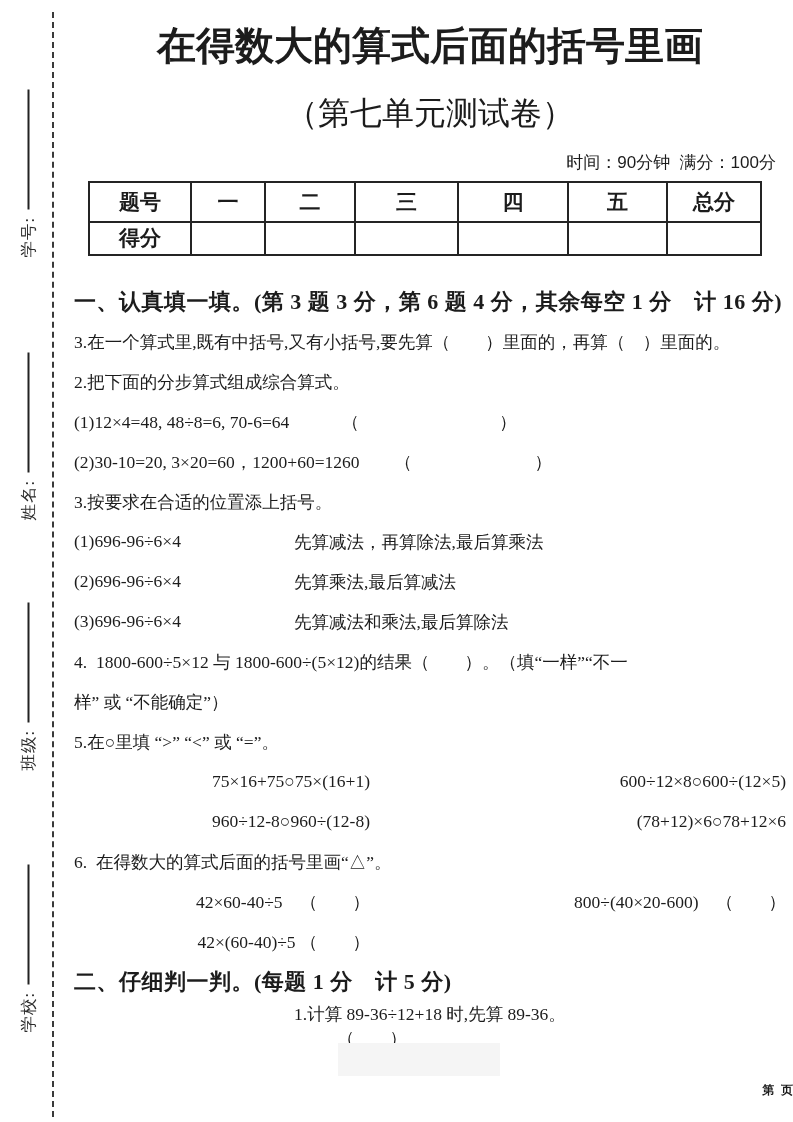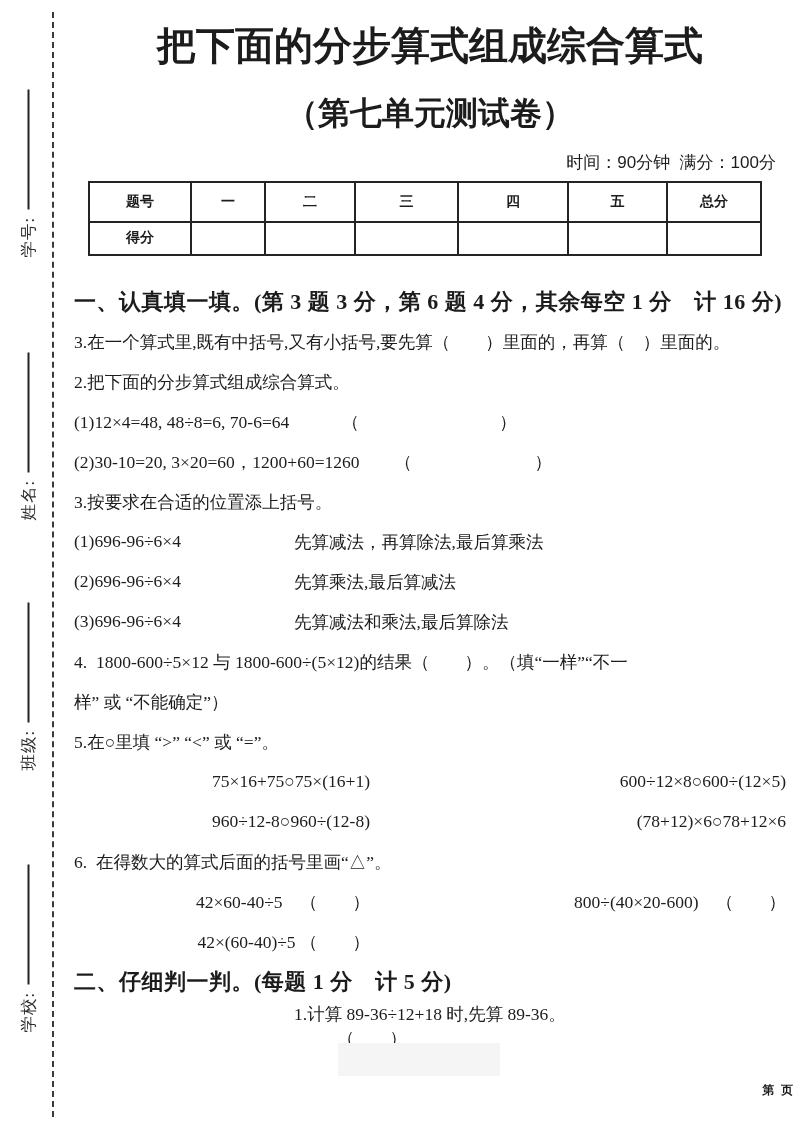--- a/index.html
+++ b/index.html
@@ -25,31 +25,31 @@
     width:120px;height:0;border-bottom:2px solid #222;
   }
   
   .main{position:absolute;left:74px;top:22px;width:712px;}
   .title{
     text-align:center;font-family:"Liberation Sans", sans-serif;
     font-weight:bold;font-size:39px;line-height:1.25;white-space:pre;
   }
   .subtitle{
     text-align:center;font-family:"Liberation Sans", sans-serif;
-    font-weight:bold;font-size:32px;line-height:1.25;margin-top:22px;white-space:pre;
+    font-weight:normal;font-size:32px;line-height:1.25;margin-top:22px;white-space:pre;
   }
   .meta{
     text-align:right;font-family:"Liberation Sans", sans-serif;
     font-size:17px;margin-top:18px;padding-right:10px;white-space:pre;
   }
   
   table.score{
     border-collapse:collapse;margin-left:14px;margin-top:7px;
     table-layout:fixed;width:672px;
-    font-family:"Liberation Sans", sans-serif;font-weight:bold;font-size:14px;
+    font-family:"Liberation Sans", sans-serif;font-weight:bold;font-size:21px;
   }
   table.score td{
     border:2px solid #242424;text-align:center;vertical-align:middle;
     padding:0;overflow:hidden;
   }
   tr.hdr td{height:38px;}
   tr.scr td{height:31px;}
   
   .lines{margin-top:26px;font-size:17.5px;}
   .line{height:40px;display:flex;align-items:center;}
@@ -88,21 +88,21 @@
 <div class="side-unit" style="top:660px">
   <span class="side-label">班级:</span>
   <span class="side-blank"></span>
 </div>
 <div class="side-unit" style="top:922px">
   <span class="side-label">学校:</span>
   <span class="side-blank"></span>
 </div>
 
 <div class="main">
-  <div class="title">把下面的分步算式组成综合算式</div>
+  <div class="title">在得数大的算式后面的括号里画</div>
   <div class="subtitle">（第七单元测试卷）</div>
   <div class="meta">时间：90分钟  满分：100分</div>
 
   <table class="score">
     <colgroup>
       <col style="width:102px">
         <col style="width:74px">
         <col style="width:90px">
       <col style="width:103px">
         <col style="width:110px">

